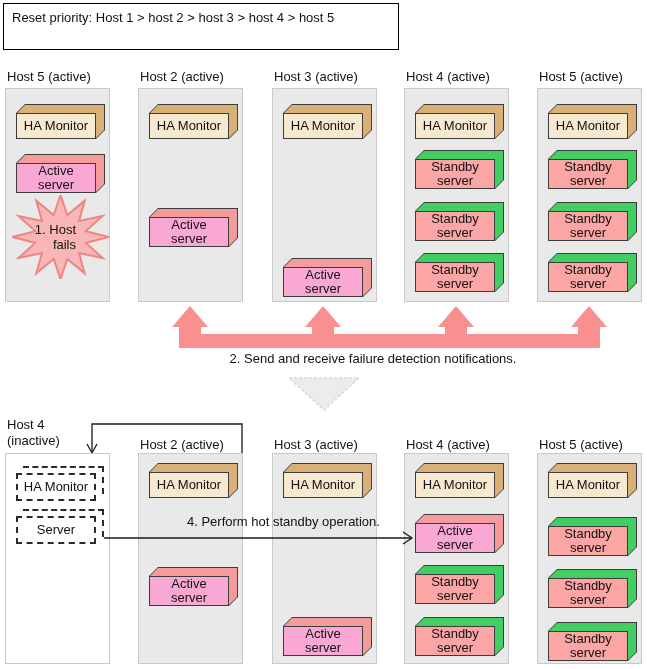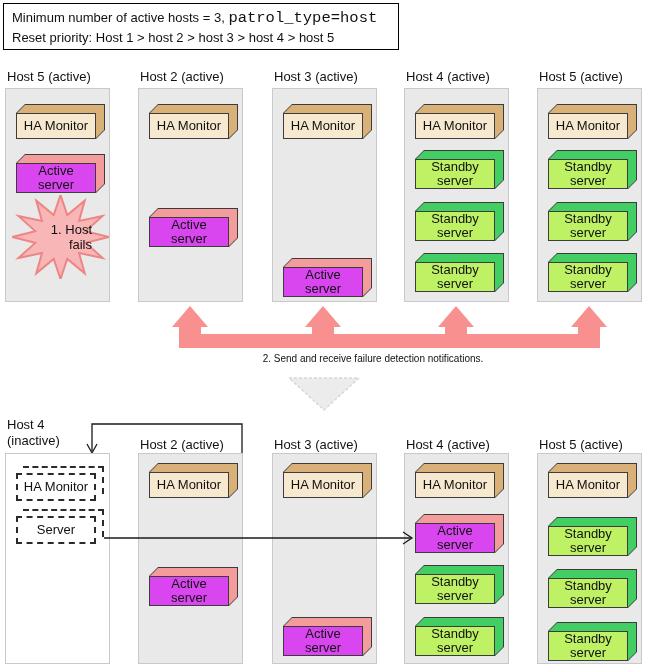--- a/index.html
+++ b/index.html
@@ -28,51 +28,50 @@
   .b3 .band{
     position:absolute;inset:1px;
     clip-path:polygon(8px 0,100% 0,100% calc(100% - 8px),calc(100% - 8px) 100%,calc(100% - 8px) 8px,0 8px);
   }
   .b3 .face{
     position:absolute;left:0;top:9px;right:9px;bottom:0;
     border:1px solid #3c3c3c;display:flex;align-items:center;justify-content:center;
     text-align:center;white-space:pre-line;font-size:13px;line-height:14px;
   }
   .b3.tan .band{background:#d8b078;} .b3.tan .face{background:#f7e9cf;}
-  .b3.pink .band{background:#f49c9c;} .b3.pink .face{background:#d946ef;}
-  .b3.green .band{background:#42ce62;} .b3.green .face{background:#bef264;}
+  .b3.pink .band{background:#f49c9c;} .b3.pink .face{background:#f9a8d4;}
+  .b3.green .band{background:#42ce62;} .b3.green .face{background:#fca5a5;}
   
   .dbox{position:absolute;width:88px;height:35px;}
   .dbox .dtop{
     position:absolute;left:7px;top:0;right:0;bottom:7px;
     border-top:2px dashed #2b2b2b;border-right:2px dashed #2b2b2b;
   }
   .dbox .dface{
     position:absolute;left:0;top:7px;right:8px;bottom:0;
     border:2px dashed #2b2b2b;background:#fff;
     display:flex;align-items:center;justify-content:center;
     font-size:13px;line-height:14px;text-align:center;white-space:pre-line;
   }
-  .caption{position:absolute;font-size:10px;line-height:15px;white-space:pre-line;}
+  .caption{position:absolute;font-size:13px;line-height:15px;white-space:pre-line;}
   .star-wrap{position:absolute;left:6px;top:106px;width:97px;height:84px;}
   .star-wrap svg{position:absolute;inset:0;}
   .star-label{
     position:absolute;inset:0;display:flex;flex-direction:column;justify-content:center;
-    align-items:flex-end;padding-right:17px;font-size:13px;line-height:15px;
+    align-items:flex-end;padding-right:33px;font-size:13px;line-height:15px;
     text-align:right;white-space:pre-line;
   }
   .abs-svg{position:absolute;}
 </style>
 </head>
 <body>
 
 <div id="root">
 
   <div class="info-box">
-    <div><span>Minimum number of active hosts = 3, </span><span class="mono">patrol_type=host</span></div>
     <div>Reset priority: Host 1 &gt; host 2 &gt; host 3 &gt; host 4 &gt; host 5</div>
   </div>
 
   <div class="host-label" style="left:7px;top:69px">Host 5 (active)</div>
   <div class="host-label" style="left:140px;top:69px">Host 2 (active)</div>
   <div class="host-label" style="left:274px;top:69px">Host 3 (active)</div>
   <div class="host-label" style="left:406px;top:69px">Host 4 (active)</div>
   <div class="host-label" style="left:539px;top:69px">Host 5 (active)</div>
 
   <div class="panel" style="left:5px;top:88px;height:214px">
@@ -285,18 +284,19 @@
 server</span>
     </div>
     <div class="b3 green" style="left:10px;top:168px;height:39px">
       <span class="sil"></span>
         <span class="band"></span>
         <span class="face">Standby
 server</span>
     </div>
   </div>
 
+  <div class="caption" style="left:187px;top:514px">4. Perform hot standby operation.</div>
   <svg class="abs-svg" style="left:103px;top:530px" width="312" height="16" viewBox="0 0 312 16">
     <line x1="1" y1="8" x2="308" y2="8" stroke="#1a1a1a" stroke-width="1.3"></line>
     <path d="M300,2 L309,8 L300,14" fill="none" stroke="#1a1a1a" stroke-width="1.3"></path>
   </svg>
 
 </div>
 
 </body></html>

